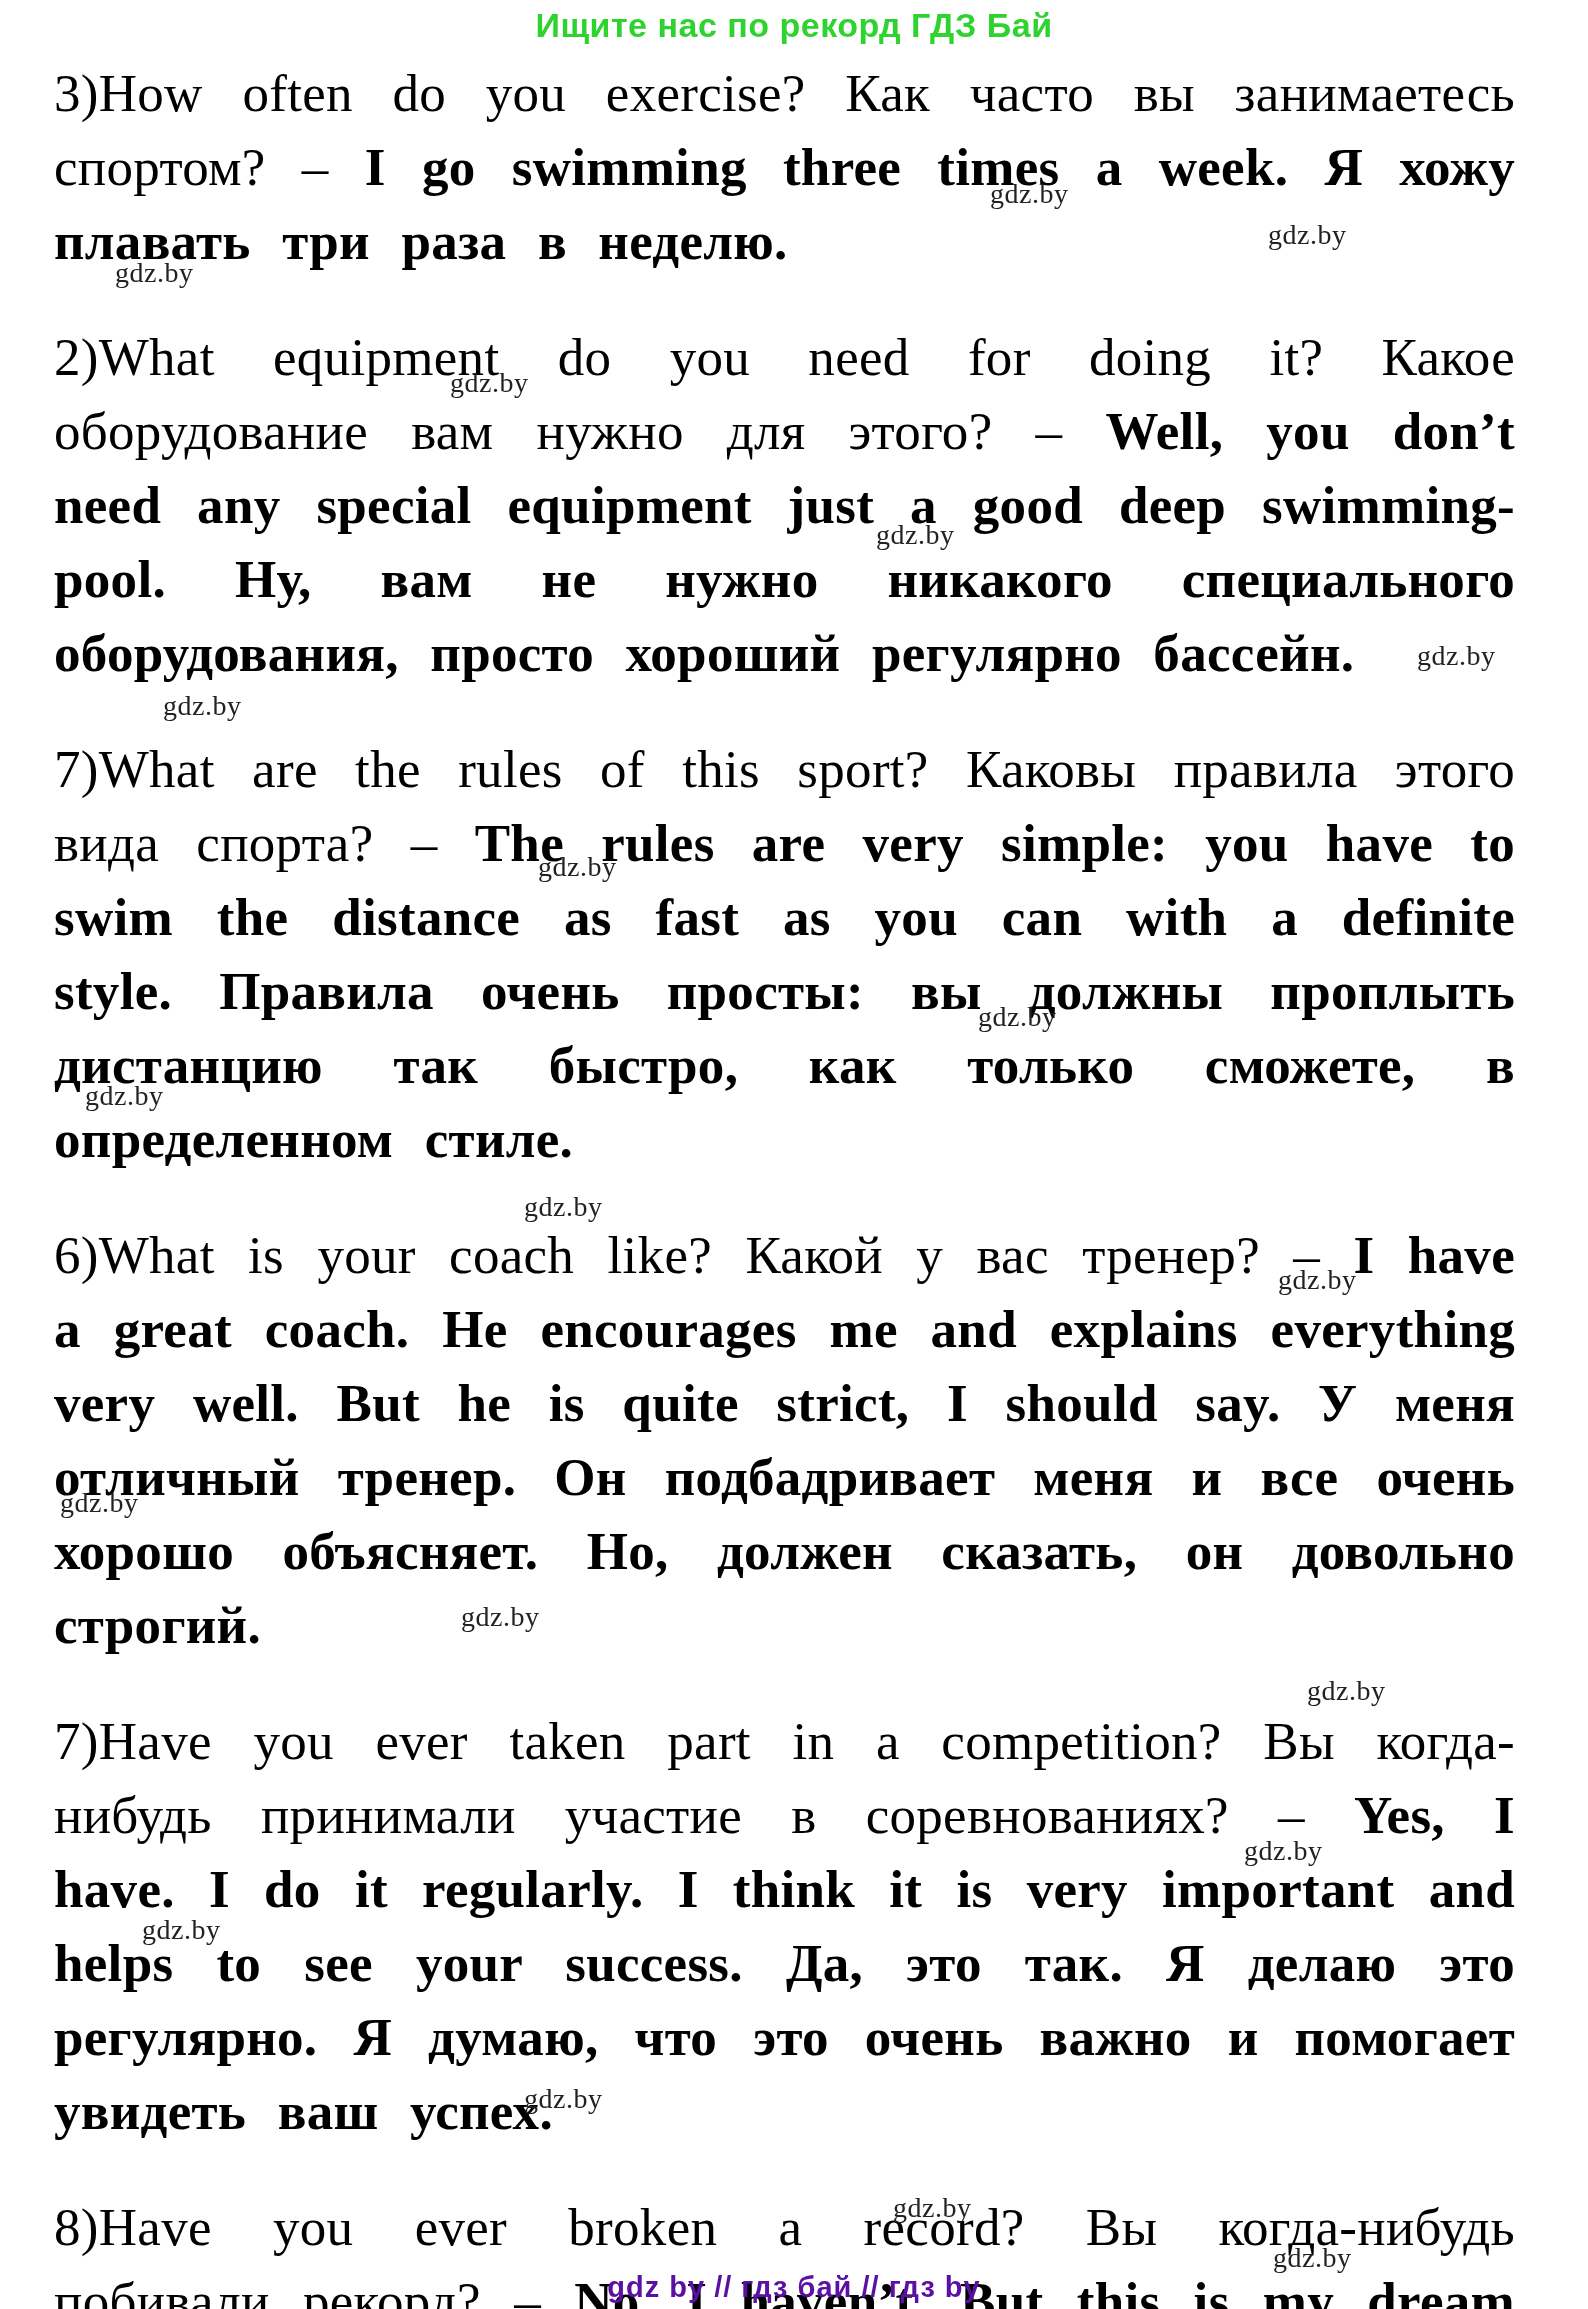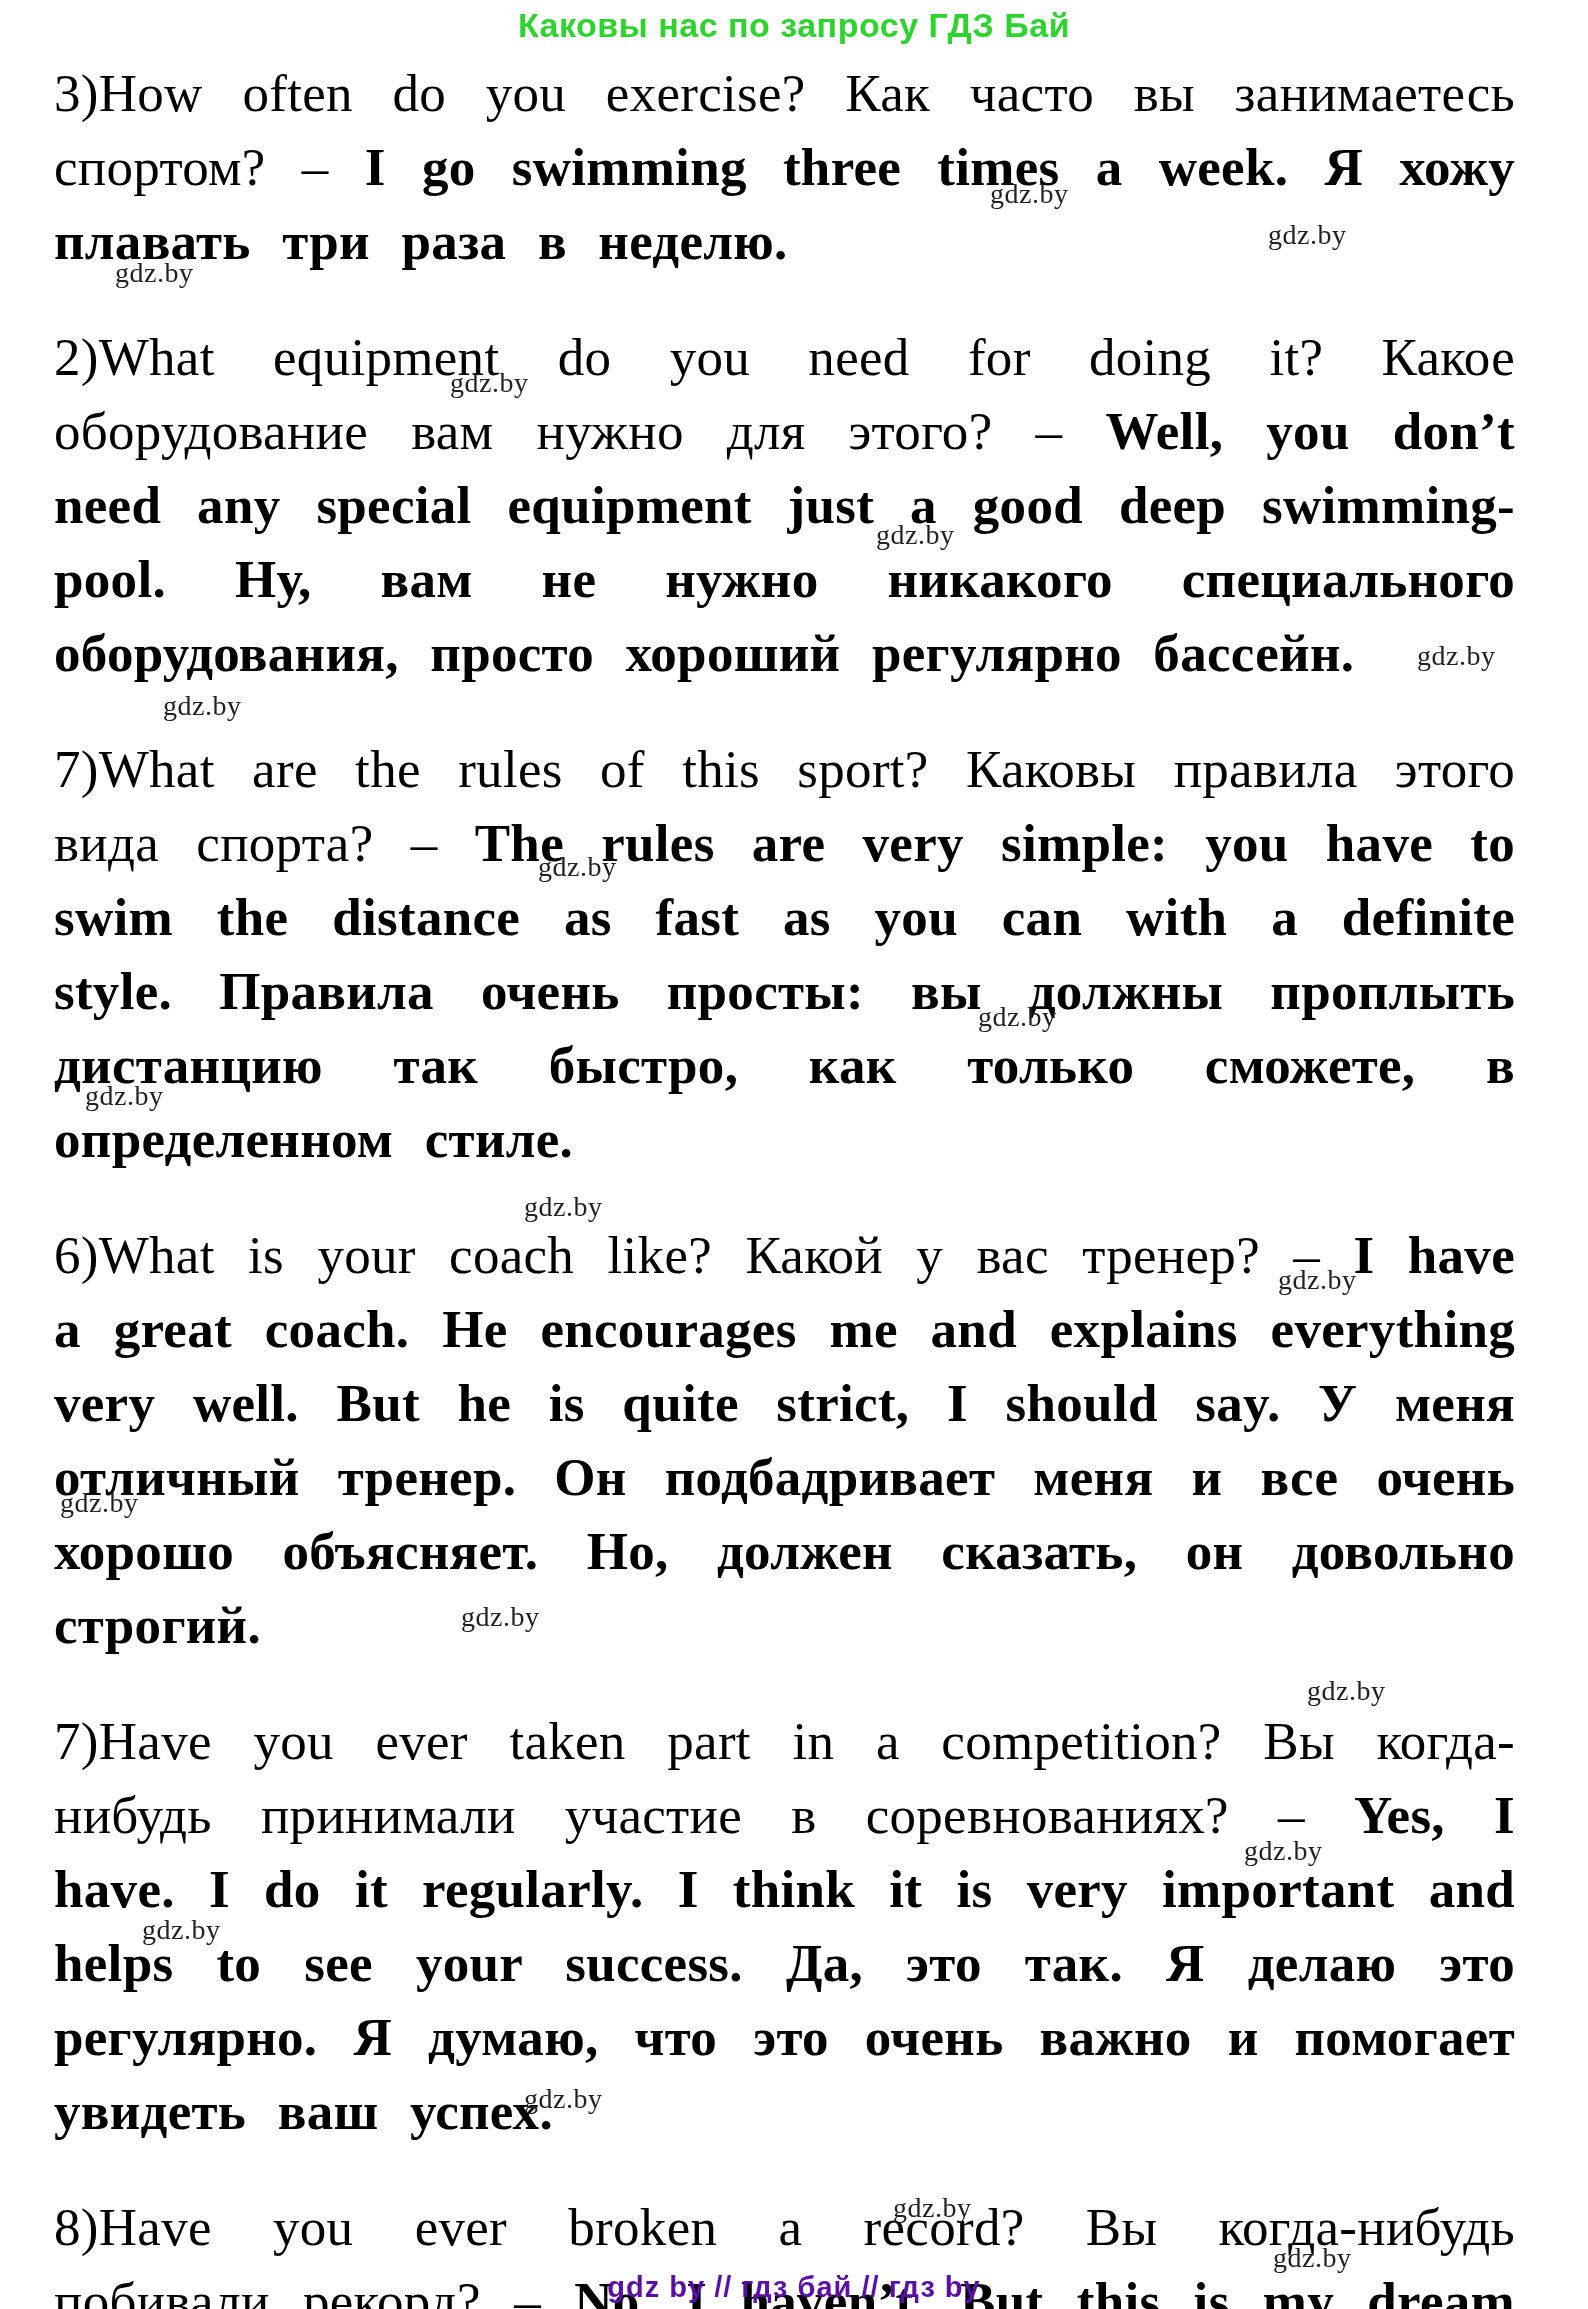--- a/index.html
+++ b/index.html
@@ -34,21 +34,21 @@
     font-family:"Liberation Sans","DejaVu Sans",sans-serif;
     font-size:29px; font-weight:bold; letter-spacing:1px;
     color:#5a10a5;
   }
 </style>
 </head>
 <body>
 
 <div class="page">
 
-  <div class="header-banner">Каковы нас по запросу ГДЗ Бай</div>
+  <div class="header-banner">Ищите нас по рекорд ГДЗ Бай</div>
 
   <div class="content">
     <p><span class="question-text">3)How often do you exercise? Как часто вы занимаетесь спортом? – </span><span class="answer-text">I go swimming three times a week. Я хожу плавать три раза в неделю.</span></p>
     <p><span class="question-text">2)What equipment do you need for doing it? Какое оборудование вам нужно для этого? – </span><span class="answer-text">Well, you don’t need any special equipment just a good deep swimming-pool. Ну, вам не нужно никакого специального оборудования, просто хороший регулярно бассейн.</span></p>
     <p><span class="question-text">7)What are the rules of this sport? Каковы правила этого вида спорта? – </span><span class="answer-text">The rules are very simple: you have to swim the distance as fast as you can with a definite style. Правила очень просты: вы должны проплыть дистанцию так быстро, как только сможете, в определенном стиле.</span></p>
     <p><span class="question-text">6)What is your coach like? Какой у вас тренер? – </span><span class="answer-text">I have a great coach. He encourages me and explains everything very well. But he is quite strict, I should say. У меня отличный тренер. Он подбадривает меня и все очень хорошо объясняет. Но, должен сказать, он довольно строгий.</span></p>
     <p><span class="question-text">7)Have you ever taken part in a competition? Вы когда-нибудь принимали участие в соревнованиях? – </span><span class="answer-text">Yes, I have. I do it regularly. I think it is very important and helps to see your success. Да, это так. Я делаю это регулярно. Я думаю, что это очень важно и помогает увидеть ваш успех.</span></p>
     <p><span class="question-text">8)Have you ever broken a record? Вы когда-нибудь побивали рекорд? – </span><span class="answer-text">No, I haven’t. But this is my dream for the nearest future. Нет, я этого не делал. Но это моя мечта на ближайшее будущее.</span></p>
   </div>
 

